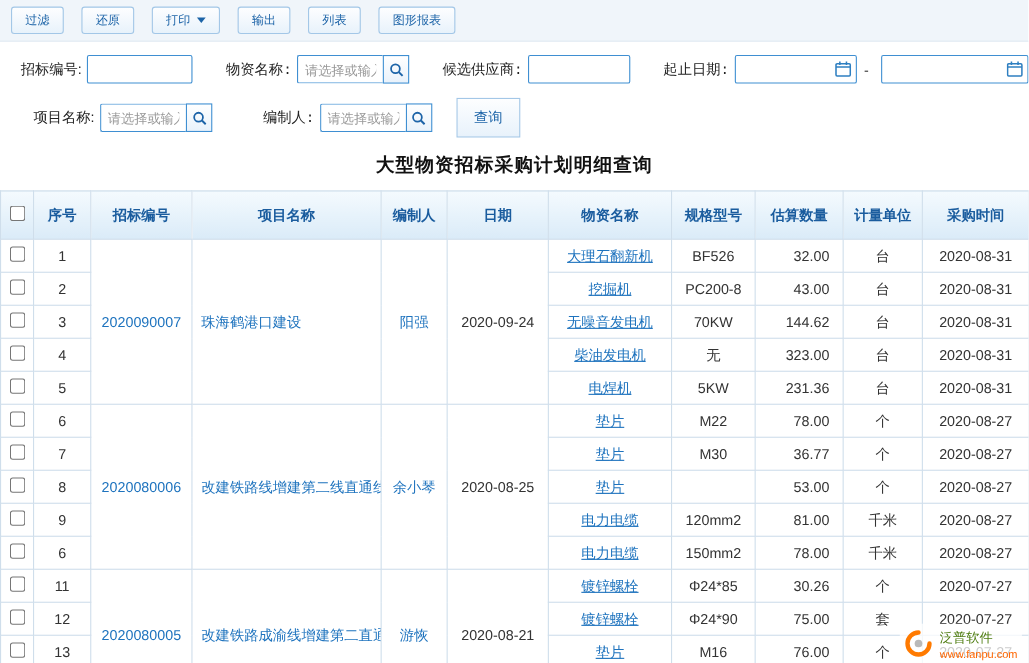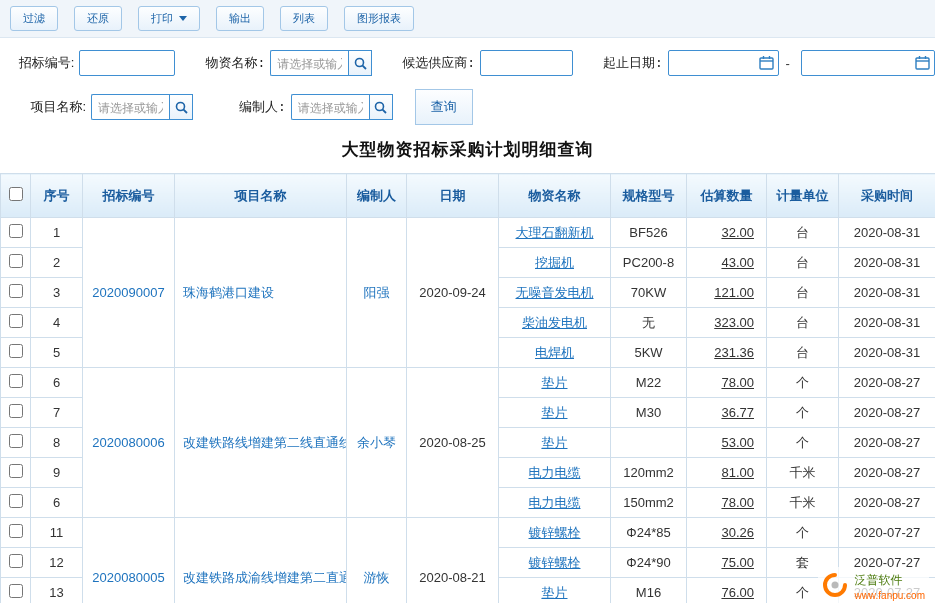--- a/index.html
+++ b/index.html
@@ -57,21 +57,21 @@
   table.grid { width:935px; border-collapse:collapse; table-layout:fixed; }
   .grid th, .grid td {
     border:1px solid #cfdeeb; height:30px; padding:0 4px;
     overflow:hidden; white-space:nowrap; text-align:center; background:#fff;
   }
   .grid thead th {
     background:linear-gradient(#f4fafe,#daebf8); color:#1a5c9e;
     font-weight:bold; height:44px;
   }
   td.project { text-align:left; padding-left:8px; }
-  td.qty { text-align:right; padding-right:12px;text-decoration:underline; }
+  td.qty { text-align:right; padding-right:12px; }
   .link { color:#1e73be; cursor:pointer; }
   .ulink { color:#1e73be; text-decoration:underline; cursor:pointer; }
   input[type=checkbox] { width:14px; height:14px; cursor:pointer; }
   
   .watermark {
     position:absolute; right:6px; bottom:0; display:flex; align-items:center; gap:6px;
     background:rgba(255,255,255,.75); padding:2px 4px; z-index:5;
   }
   .wm-text { font-size:12px; font-weight:normal; color:#4d7c0f; line-height:22px; }
   .wm-url { font-size:10px; color:#f60; line-height:10px; }
@@ -226,21 +226,21 @@
       <td>PC200-8</td>
       <td class="qty">43.00</td>
       <td>台</td>
       <td>2020-08-31</td>
     </tr>
     <tr>
       <td><input type="checkbox" style=""></td>
       <td>3</td>
       <td class="ulink">无噪音发电机</td>
       <td>70KW</td>
-      <td class="qty">121.00</td>
+      <td class="qty">144.62</td>
       <td>台</td>
       <td>2020-08-31</td>
     </tr>
     <tr>
       <td><input type="checkbox" style=""></td>
       <td>4</td>
       <td class="ulink">柴油发电机</td>
       <td>无</td>
       <td class="qty">323.00</td>
       <td>台</td>

